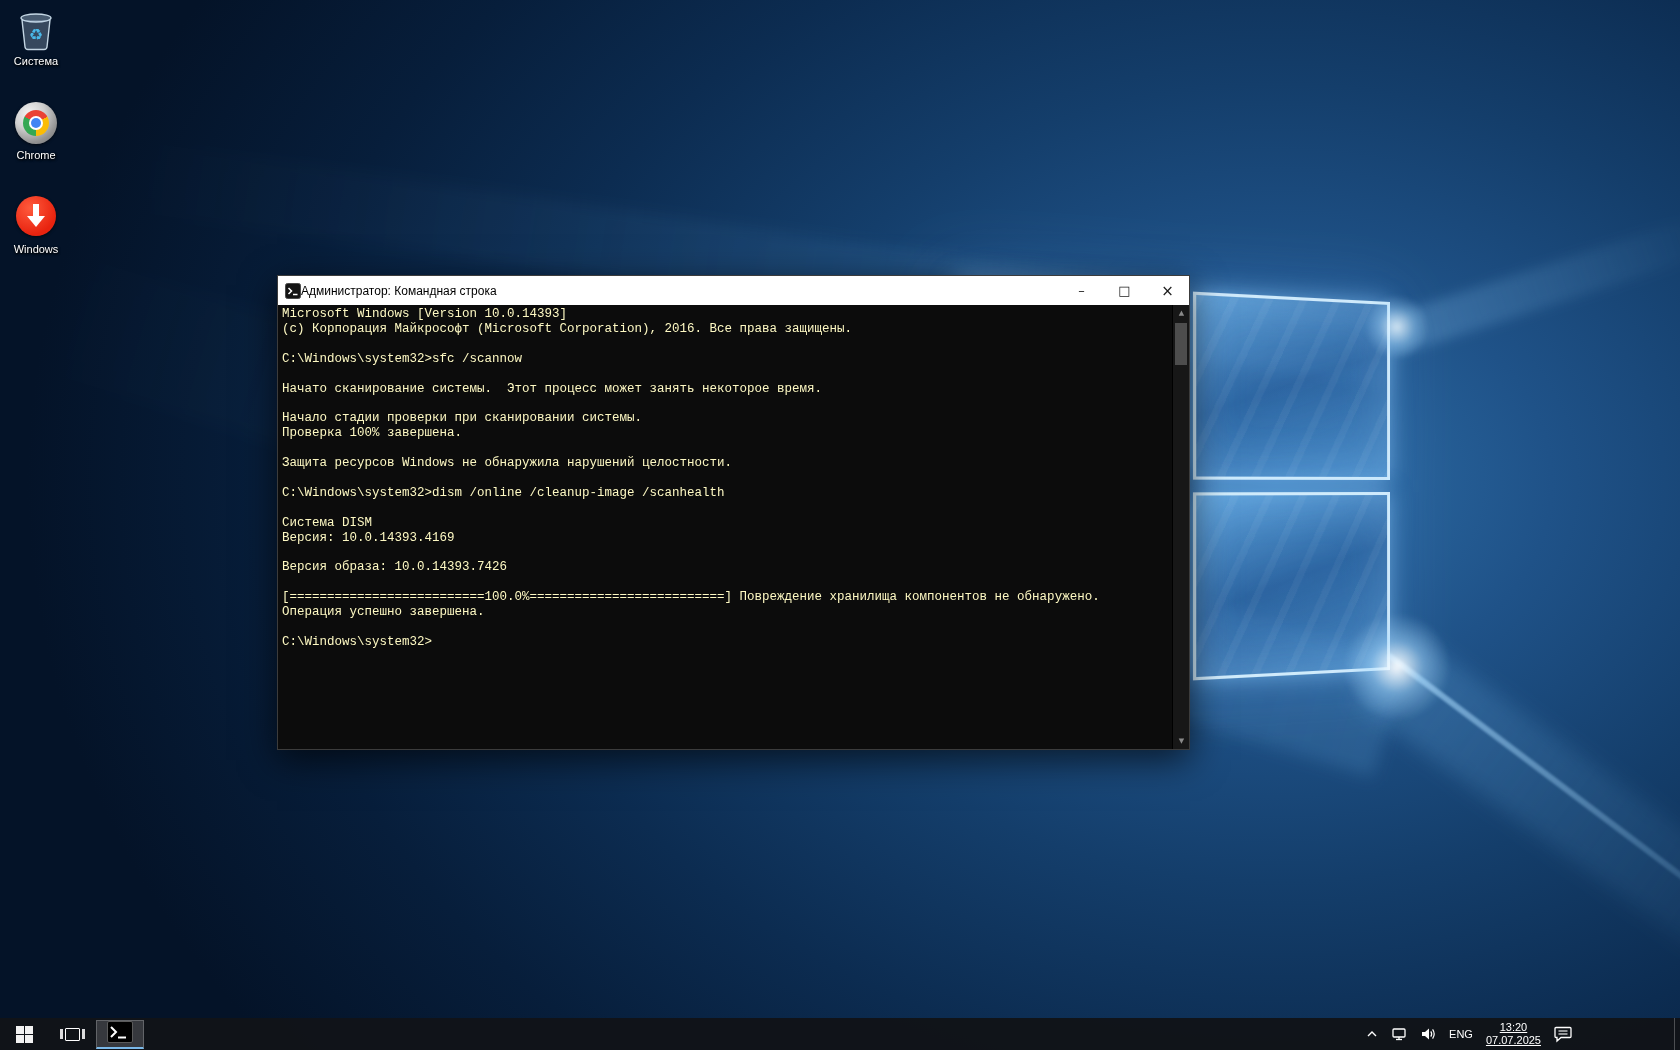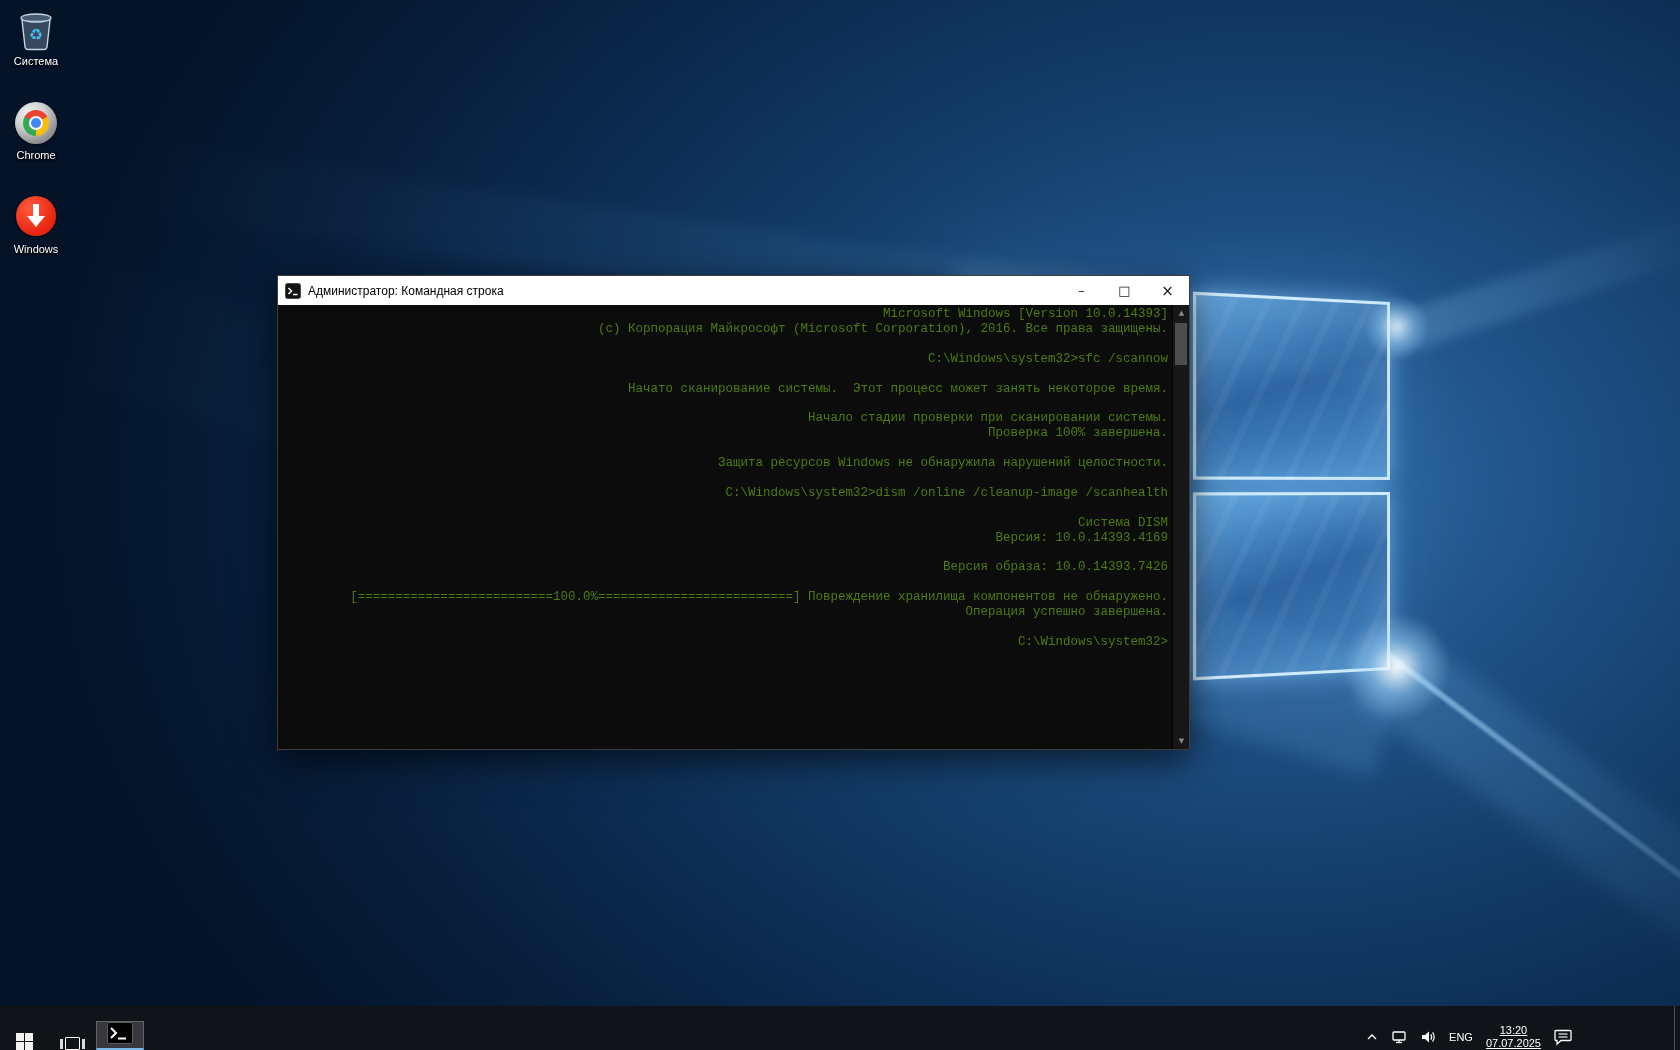--- a/index.html
+++ b/index.html
@@ -108,52 +108,52 @@
   
   .cmd-window {
     position: absolute; left: 277px; top: 275px; width: 913px; height: 475px; z-index: 10;
     border: 1px solid #3c3c3c; background: #0c0c0c;
     box-shadow: 0 10px 34px rgba(0,0,0,.65);
   }
   .titlebar {
     height: 29px; background: #ffffff; display: flex; align-items: center; padding-left: 7px;
   }
   .titlebar-icon { width: 16px; height: 16px; flex: 0 0 16px; }
-  .titlebar-text { font-size: 12px; color: #000; margin-left: 7px; white-space: nowrap; }
+  .titlebar-text { font-size: 12px; color: #000; white-space: nowrap; }
   .win-controls { margin-left: auto; display: flex; height: 100%; }
   .win-btn {
     width: 43px; height: 100%; display: flex; align-items: center; justify-content: center;
     font-size: 13px; color: #1a1a1a; background: transparent; border: none;
     font-family: "DejaVu Sans", sans-serif; cursor: default;
   }
   .console-area { position: absolute; top: 29px; left: 0; right: 0; bottom: 0; background: #0c0c0c; }
   .console-text {
     position: absolute; inset: 0 17px 0 0; overflow: hidden;
     margin: 0; padding: 2px 4px;
     font-family: "Liberation Mono", "DejaVu Sans Mono", monospace;
     font-size: 12.5px; line-height: 14.9px;
-    color: #4d7c0f; white-space: pre; text-align: right;
+    color: #fef9c3; white-space: pre;
   }
   .scrollbar {
     position: absolute; top: 0; right: 0; bottom: 0; width: 17px;
     background: #171717; border-left: 1px solid #000;
   }
   .scroll-arrow {
     position: absolute; left: 0; width: 17px; height: 16px;
     display: flex; align-items: center; justify-content: center;
     font-size: 7px; color: #8a8a8a; font-family: "DejaVu Sans", sans-serif;
   }
   .scroll-up { top: 0; }
   .scroll-down { bottom: 0; }
   .scroll-thumb { position: absolute; left: 2px; right: 2px; top: 18px; height: 42px; background: #4d4d4d; }
 
   
   .taskbar {
-    position: absolute; left: 0; bottom: 0; width: 1680px; height: 44px; z-index: 50;
-    background: rgba(16, 19, 24, 0.98); display: flex; align-items: flex-end;
+    position: absolute; left: 0; bottom: 0; width: 1680px; height: 32px; z-index: 50;
+    background: rgba(16, 19, 24, 0.98); display: flex; align-items: center;
   }
   .tb-btn { width: 48px; display: flex; align-items: center; justify-content: center; cursor: default; }
   .win-flag { display: grid; grid-template-columns: 8px 8px; grid-template-rows: 8px 8px; gap: 1px; }
   .win-flag span { background: #f2f2f2; }
   .taskview-ico { display: flex; align-items: center; gap: 2px; }
   .taskview-ico .side { width: 3px; height: 10px; background: rgba(255,255,255,.85); }
   .taskview-ico .mid  { width: 15px; height: 13px; border: 1.5px solid #fff; border-radius: 1px; }
   .task-active {
     background: rgba(255,255,255,.16);
     border: 1px solid rgba(255,255,255,.22);

